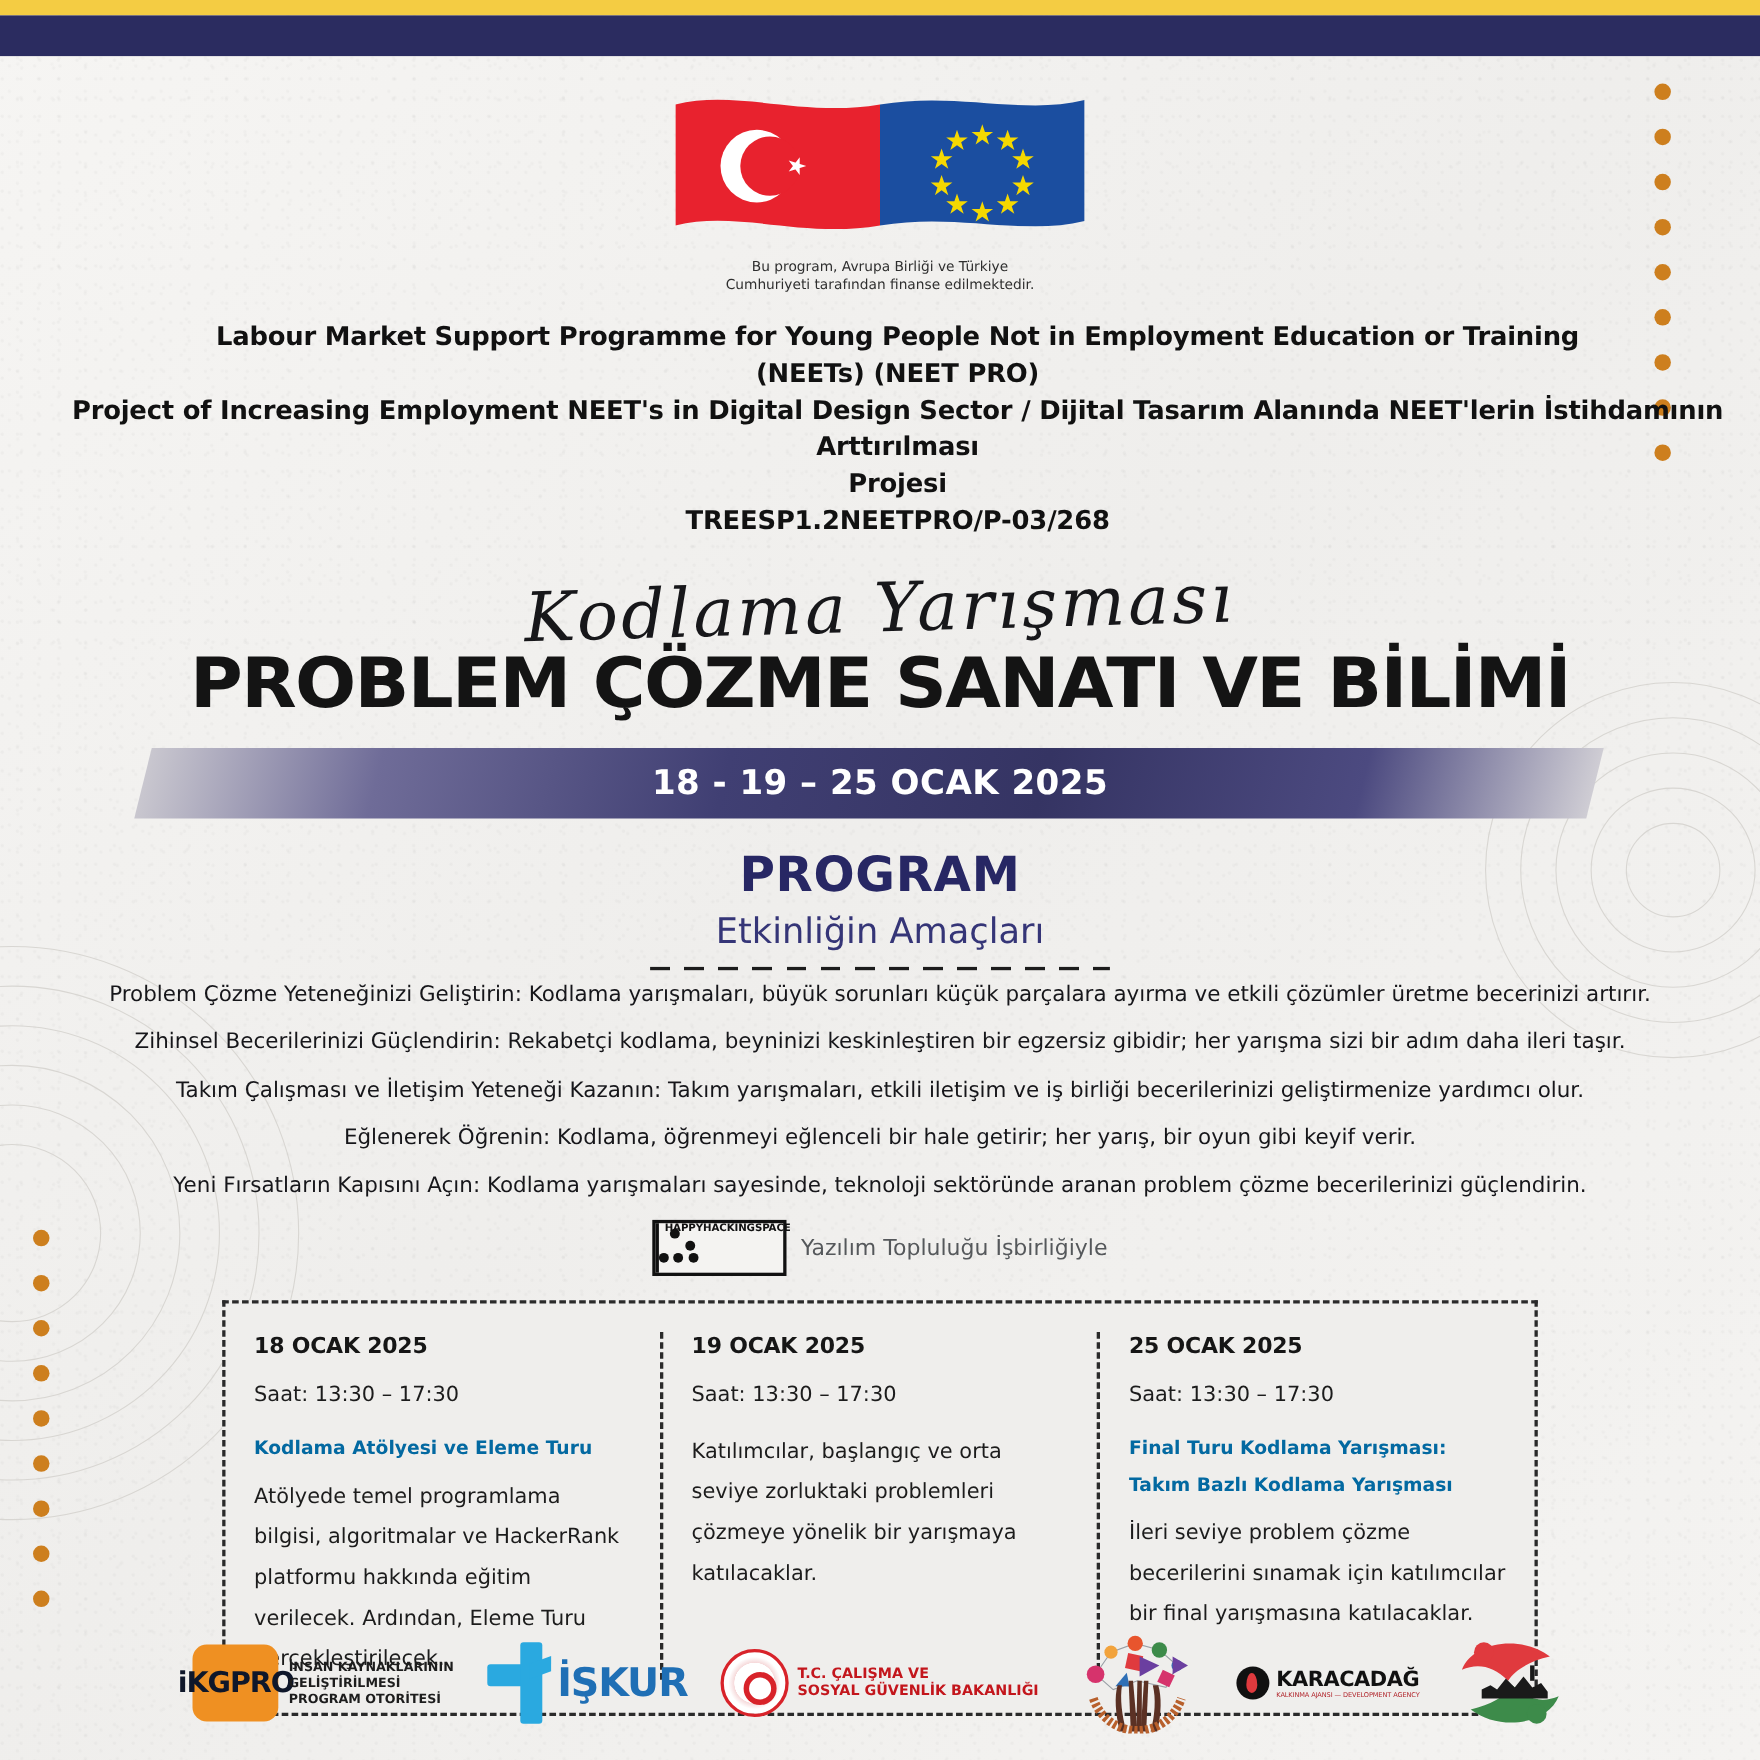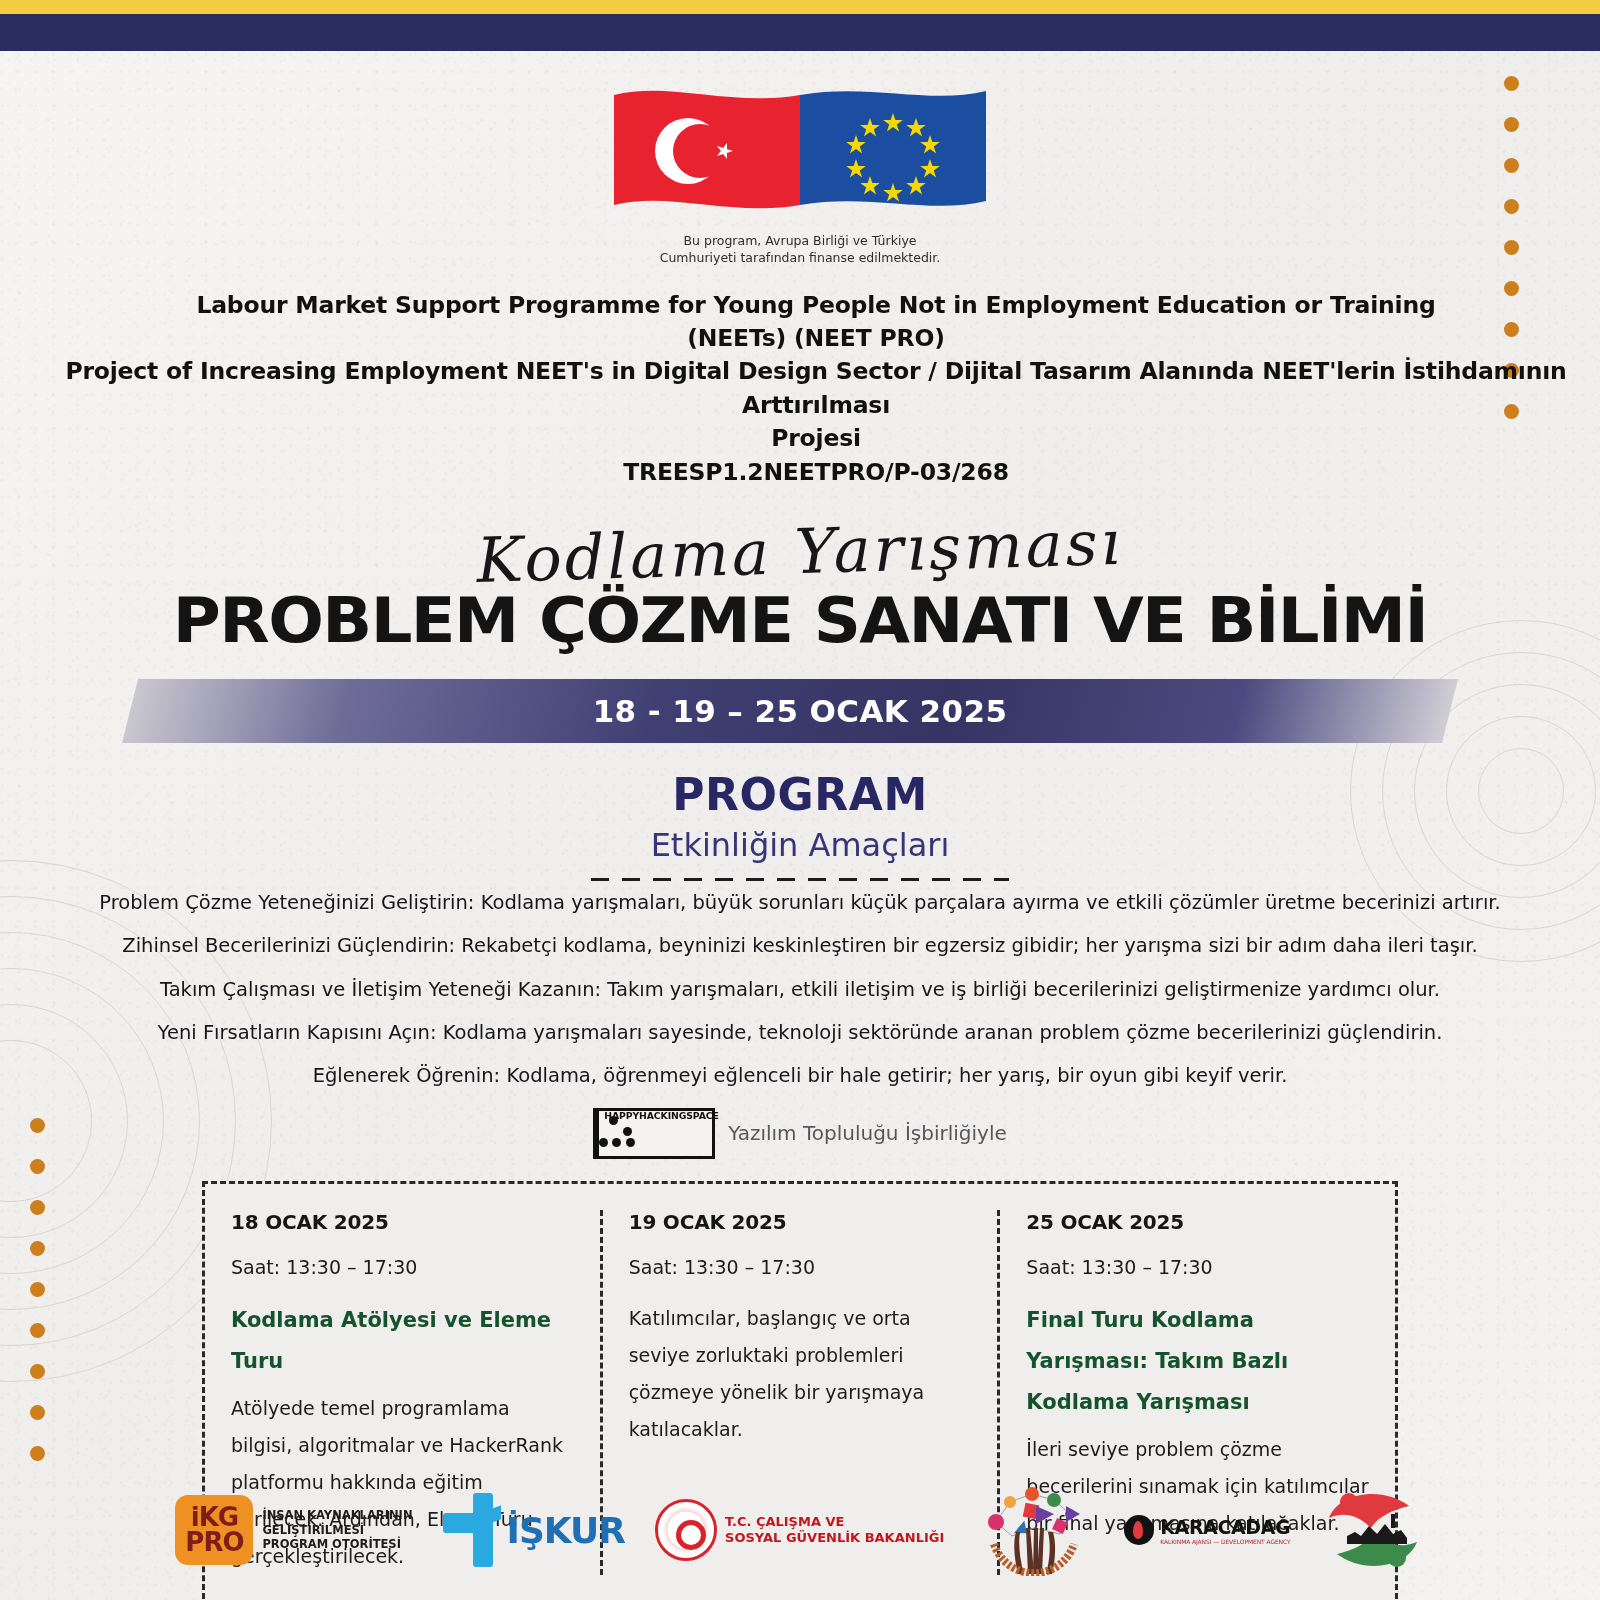--- a/index.html
+++ b/index.html
@@ -138,37 +138,37 @@
   .sched-col{flex:1;padding:0 26px;}
   .sched-col.mid{border-left:3px dashed #2a2a2a;border-right:3px dashed #2a2a2a;}
   .sched-date{
     font-family:"DejaVu Sans",sans-serif;font-weight:bold;
     font-size:20px;color:#161616;margin-bottom:22px;letter-spacing:-.2px;
   }
   .sched-time{
     font-family:"DejaVu Sans",sans-serif;font-size:19px;color:#1c1c1c;margin-bottom:22px;
   }
   .sched-head{
-    font-family:"DejaVu Sans",sans-serif;font-weight:bold;font-size:21px;
-    color:#14532d;line-height:1.95;margin-bottom:8px;
+    font-family:"DejaVu Sans",sans-serif;font-weight:bold;font-size:17px;
+    color:#0369a1;line-height:1.95;margin-bottom:8px;
   }
   .sched-body{
     font-family:"DejaVu Sans",sans-serif;font-size:19px;color:#1c1c1c;line-height:1.95;
   }
 
   
   .footer{
     position:absolute;left:0;top:1470px;width:1600px;height:120px;
     display:flex;align-items:center;justify-content:center;gap:30px;
   }
   .ikg{display:flex;align-items:center;gap:9px;}
   .ikg-badge{
     width:78px;height:70px;background:#ef9022;border-radius:13px;
-    display:flex;flex-direction:column;align-items:center;justify-content:center;
-    color:#7f1d1d;font-family:"DejaVu Sans",sans-serif;font-weight:bold;
+    display:flex;flex-direction:row;align-items:center;justify-content:center;
+    color:#0f172a;font-family:"DejaVu Sans",sans-serif;font-weight:bold;
     font-size:26px;line-height:.96;letter-spacing:-1px;
   }
   .ikg-cap{
     font-family:"DejaVu Sans",sans-serif;font-weight:bold;font-size:11.5px;
     line-height:1.3;color:#1d1d1d;
   }
   .iskur{display:flex;align-items:center;gap:6px;}
   .iskur-mark{position:relative;width:58px;height:74px;}
   .iskur-mark b{position:absolute;background:#2aa9e0;display:block;}
   .iskur-txt{
@@ -313,22 +313,22 @@
   </div>
 
   <div class="program-h">PROGRAM</div>
   <div class="program-sub">Etkinliğin Amaçları</div>
   <div class="dashline"></div>
 
   <div class="goals">
     <p>Problem Çözme Yeteneğinizi Geliştirin: Kodlama yarışmaları, büyük sorunları küçük parçalara ayırma ve etkili çözümler üretme becerinizi artırır.</p>
     <p>Zihinsel Becerilerinizi Güçlendirin: Rekabetçi kodlama, beyninizi keskinleştiren bir egzersiz gibidir; her yarışma sizi bir adım daha ileri taşır.</p>
     <p>Takım Çalışması ve İletişim Yeteneği Kazanın: Takım yarışmaları, etkili iletişim ve iş birliği becerilerinizi geliştirmenize yardımcı olur.</p>
+    <p>Eğlenerek Öğrenin: Kodlama, öğrenmeyi eğlenceli bir hale getirir; her yarış, bir oyun gibi keyif verir.</p>
     <p>Yeni Fırsatların Kapısını Açın: Kodlama yarışmaları sayesinde, teknoloji sektöründe aranan problem çözme becerilerinizi güçlendirin.</p>
-    <p>Eğlenerek Öğrenin: Kodlama, öğrenmeyi eğlenceli bir hale getirir; her yarış, bir oyun gibi keyif verir.</p>
   </div>
 
   <div class="hhs-row">
     <div class="hhs-logo">
       <div class="hhs-dots">
         <i style="left:13px;top:5px;"></i>
         <i style="left:27px;top:16px;"></i>
         <i style="left:3px;top:27px;"></i>
         <i style="left:16px;top:27px;"></i>
         <i style="left:30px;top:27px;"></i>

